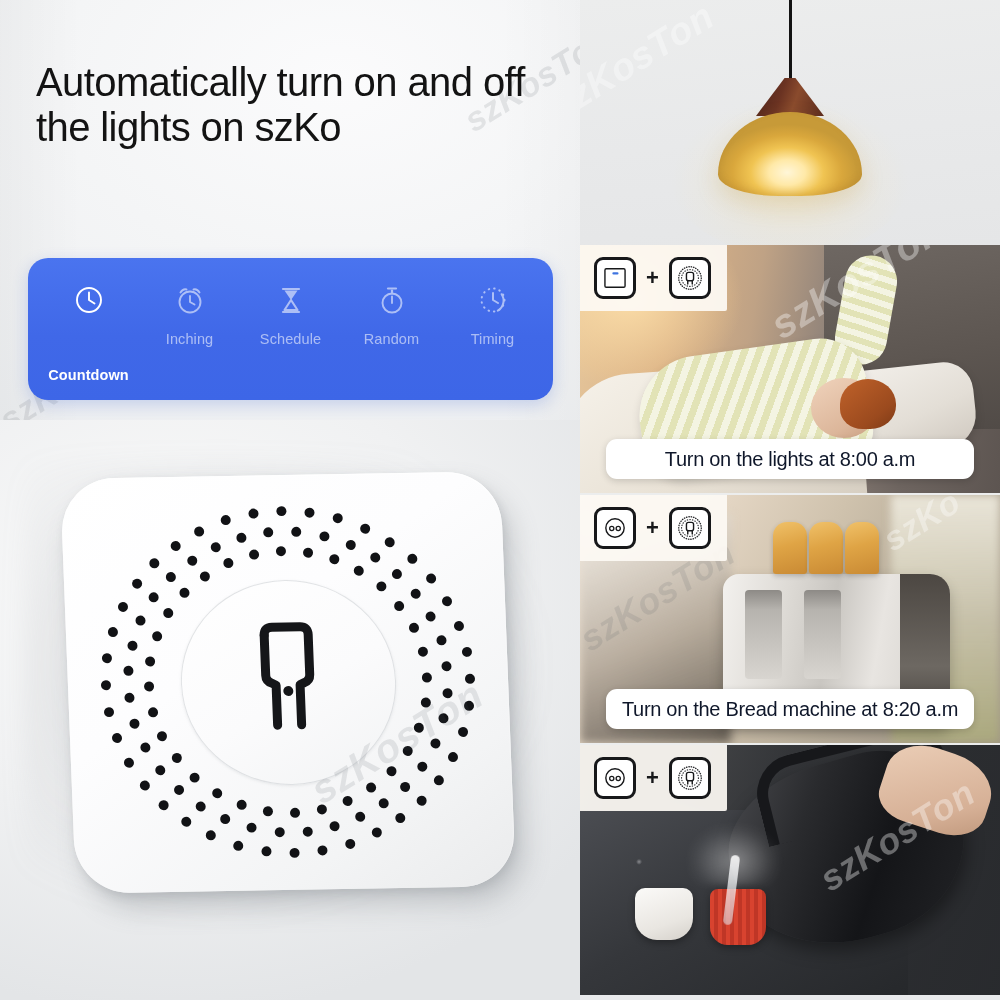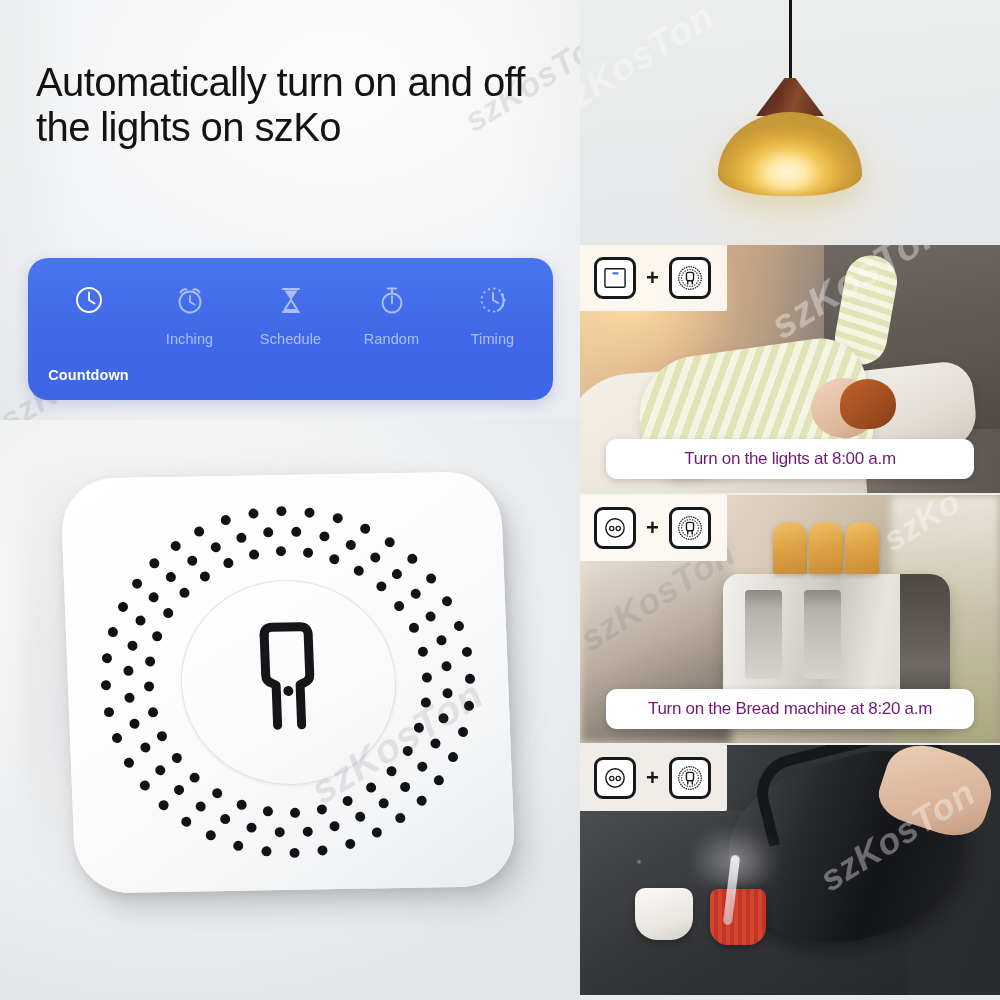--- a/index.html
+++ b/index.html
@@ -304,21 +304,21 @@
 
   
   .caption{
     position:absolute; left:50%; transform:translateX(-50%);
     bottom:14px; width:368px; height:40px;
     background:#ffffff; border-radius:11px;
     display:flex; align-items:center; justify-content:center;
     box-shadow:0 2px 7px rgba(0,0,0,0.16);
   }
   .caption span{
-    font-size:17px; color:#701a75; letter-spacing:-0.3px; white-space:nowrap;
+    font-size:20px; color:#0f172a; letter-spacing:-0.3px; white-space:nowrap;
   }
 </style>
 </head>
 <body>
 
 <div class="page">
 
   <div class="left-panel">
     <div class="left-vignette"></div>
 

